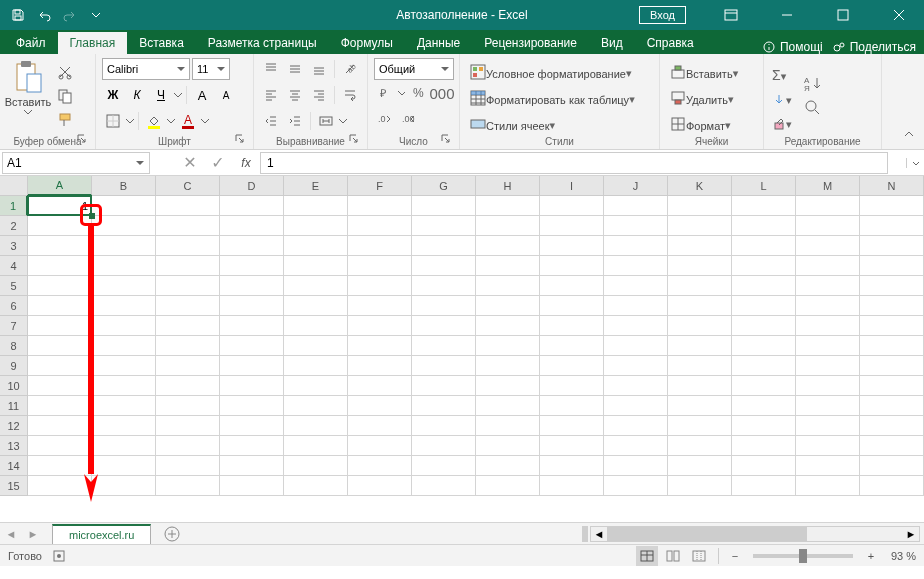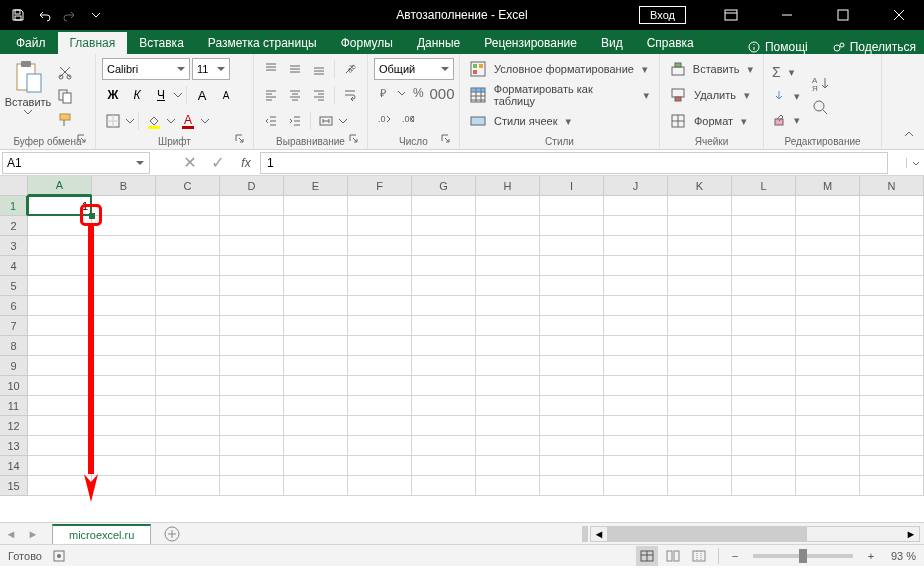--- a/index.html
+++ b/index.html
@@ -1,54 +1,54 @@
 <!DOCTYPE html>
 <html><head>
 <meta charset="utf-8">
 <style>
 * { margin:0; padding:0; box-sizing:border-box; font-family:"Segoe UI",Tahoma,sans-serif; user-select:none; }
 body { width:924px; height:579px; background:#fff; overflow:hidden; position:relative; }
 
 
-.title-bar { height:30px; background:#000000; display:flex; align-items:center; color:#fff; font-size:12px; position:relative; }
+.title-bar { height:30px; background:#0f766e; display:flex; align-items:center; color:#fff; font-size:12px; position:relative; }
 .qat { display:flex; gap:2px; padding:0 6px; align-items:center; }
 .qat-btn { width:24px; height:24px; display:flex; align-items:center; justify-content:center; cursor:pointer; }
 .qat-btn svg { fill:#fff; stroke:#fff; }
 .title-text { position:absolute; left:50%; transform:translateX(-50%); font-size:12px; }
 .title-right { margin-left:auto; display:flex; align-items:center; gap:10px; padding-right:2px; }
 .signin-btn { border:1px solid #fff; padding:2px 10px; font-size:11px; margin-right:12px; cursor:pointer; }
 .win-btn { width:46px; height:30px; display:flex; align-items:center; justify-content:center; cursor:pointer; }
 .win-btn svg { stroke:#fff; fill:none; stroke-width:1; }
 
 
 .tabs { height:24px; background:#0e6837; display:flex; align-items:flex-end; padding-left:4px; }
 .tab { padding:4px 12px; font-size:12px; color:#fff; cursor:pointer; }
 .tab.active { background:#f3f3f3; color:#217346;text-align:right; }
-.tab-right { margin-left:auto; display:flex; align-items:center; padding-right:8px; gap:24px; }
+.tab-right { margin-left:auto; display:flex; align-items:center; padding-right:8px; gap:9px; }
 .tab-link { font-size:12px; color:#fff; display:flex; align-items:center; gap:4px; cursor:pointer; }
 
 
 .ribbon { height:96px; background:#f3f3f3; border-bottom:1px solid #d4d4d4; display:flex; position:relative; }
 .group { border-right:1px solid #e1e1e1; padding:4px 6px 2px; display:flex; flex-direction:column; }
 .group-body { flex:1; display:flex; gap:4px; }
 .group-label { font-size:10px; color:#666; text-align:center; padding-top:2px; display:flex; justify-content:center; align-items:center; gap:4px; position:relative; }
 .dlg-launcher { position:absolute; right:0; bottom:1px; width:12px; height:12px; cursor:pointer; }
 .dlg-launcher svg { stroke:#666; fill:none; }
 .col { display:flex; flex-direction:column; gap:2px; justify-content:center; }
 .big-btn { width:44px; display:flex; flex-direction:column; align-items:center; gap:2px; cursor:pointer; padding:2px; }
 .big-btn-label { font-size:11px; color:#444; }
 .sm-btn { width:22px; height:22px; display:flex; align-items:center; justify-content:center; cursor:pointer; }
 .dd-arrow { width:8px; }
 .font-row { display:flex; gap:2px; align-items:center; margin-bottom:2px; }
 .font-combo { height:22px; border:1px solid #ababab; background:#fff; font-size:11px; padding:0 16px 0 4px; display:flex; align-items:center; cursor:pointer; position:relative; }
 .font-combo::after { content:""; position:absolute; right:4px; top:8px; border:4px solid transparent; border-top-color:#666; }
 .ribbon-collapse { position:absolute; right:4px; bottom:4px; width:18px; height:18px; cursor:pointer; }
 
 
-.wide-btn { height:22px; display:flex; align-items:center; gap:8px; font-size:11px; color:#444; cursor:pointer; padding:0 4px; }
+.wide-btn { height:22px; display:flex; align-items:flex-end; gap:0; font-size:11px; color:#444; cursor:pointer; padding:0 4px; }
 
 
 .namebar { height:26px; border-bottom:1px solid #d4d4d4; display:flex; align-items:center; background:#fff; }
 .name-box { width:148px; height:22px; border:1px solid #ccc; margin:0 2px; font-size:12px; padding:0 4px; display:flex; align-items:center; background:#fff; position:relative; }
 .name-box::after { content:""; position:absolute; right:5px; top:8px; border:4px solid transparent; border-top-color:#666; }
 .fb-btn { width:28px; height:22px; display:flex; align-items:center; justify-content:center; color:#999; cursor:pointer; }
 .fx { font-style:italic; color:#555; font-size:12px; }
 .formula-input { flex:1; height:22px; border:1px solid #ccc; padding:0 6px; font-size:12px; display:flex; align-items:center; background:#fff; margin-right:18px; }
 .formula-expand { width:18px; border-left:1px solid #ccc; display:flex; align-items:center; justify-content:center; }
 

